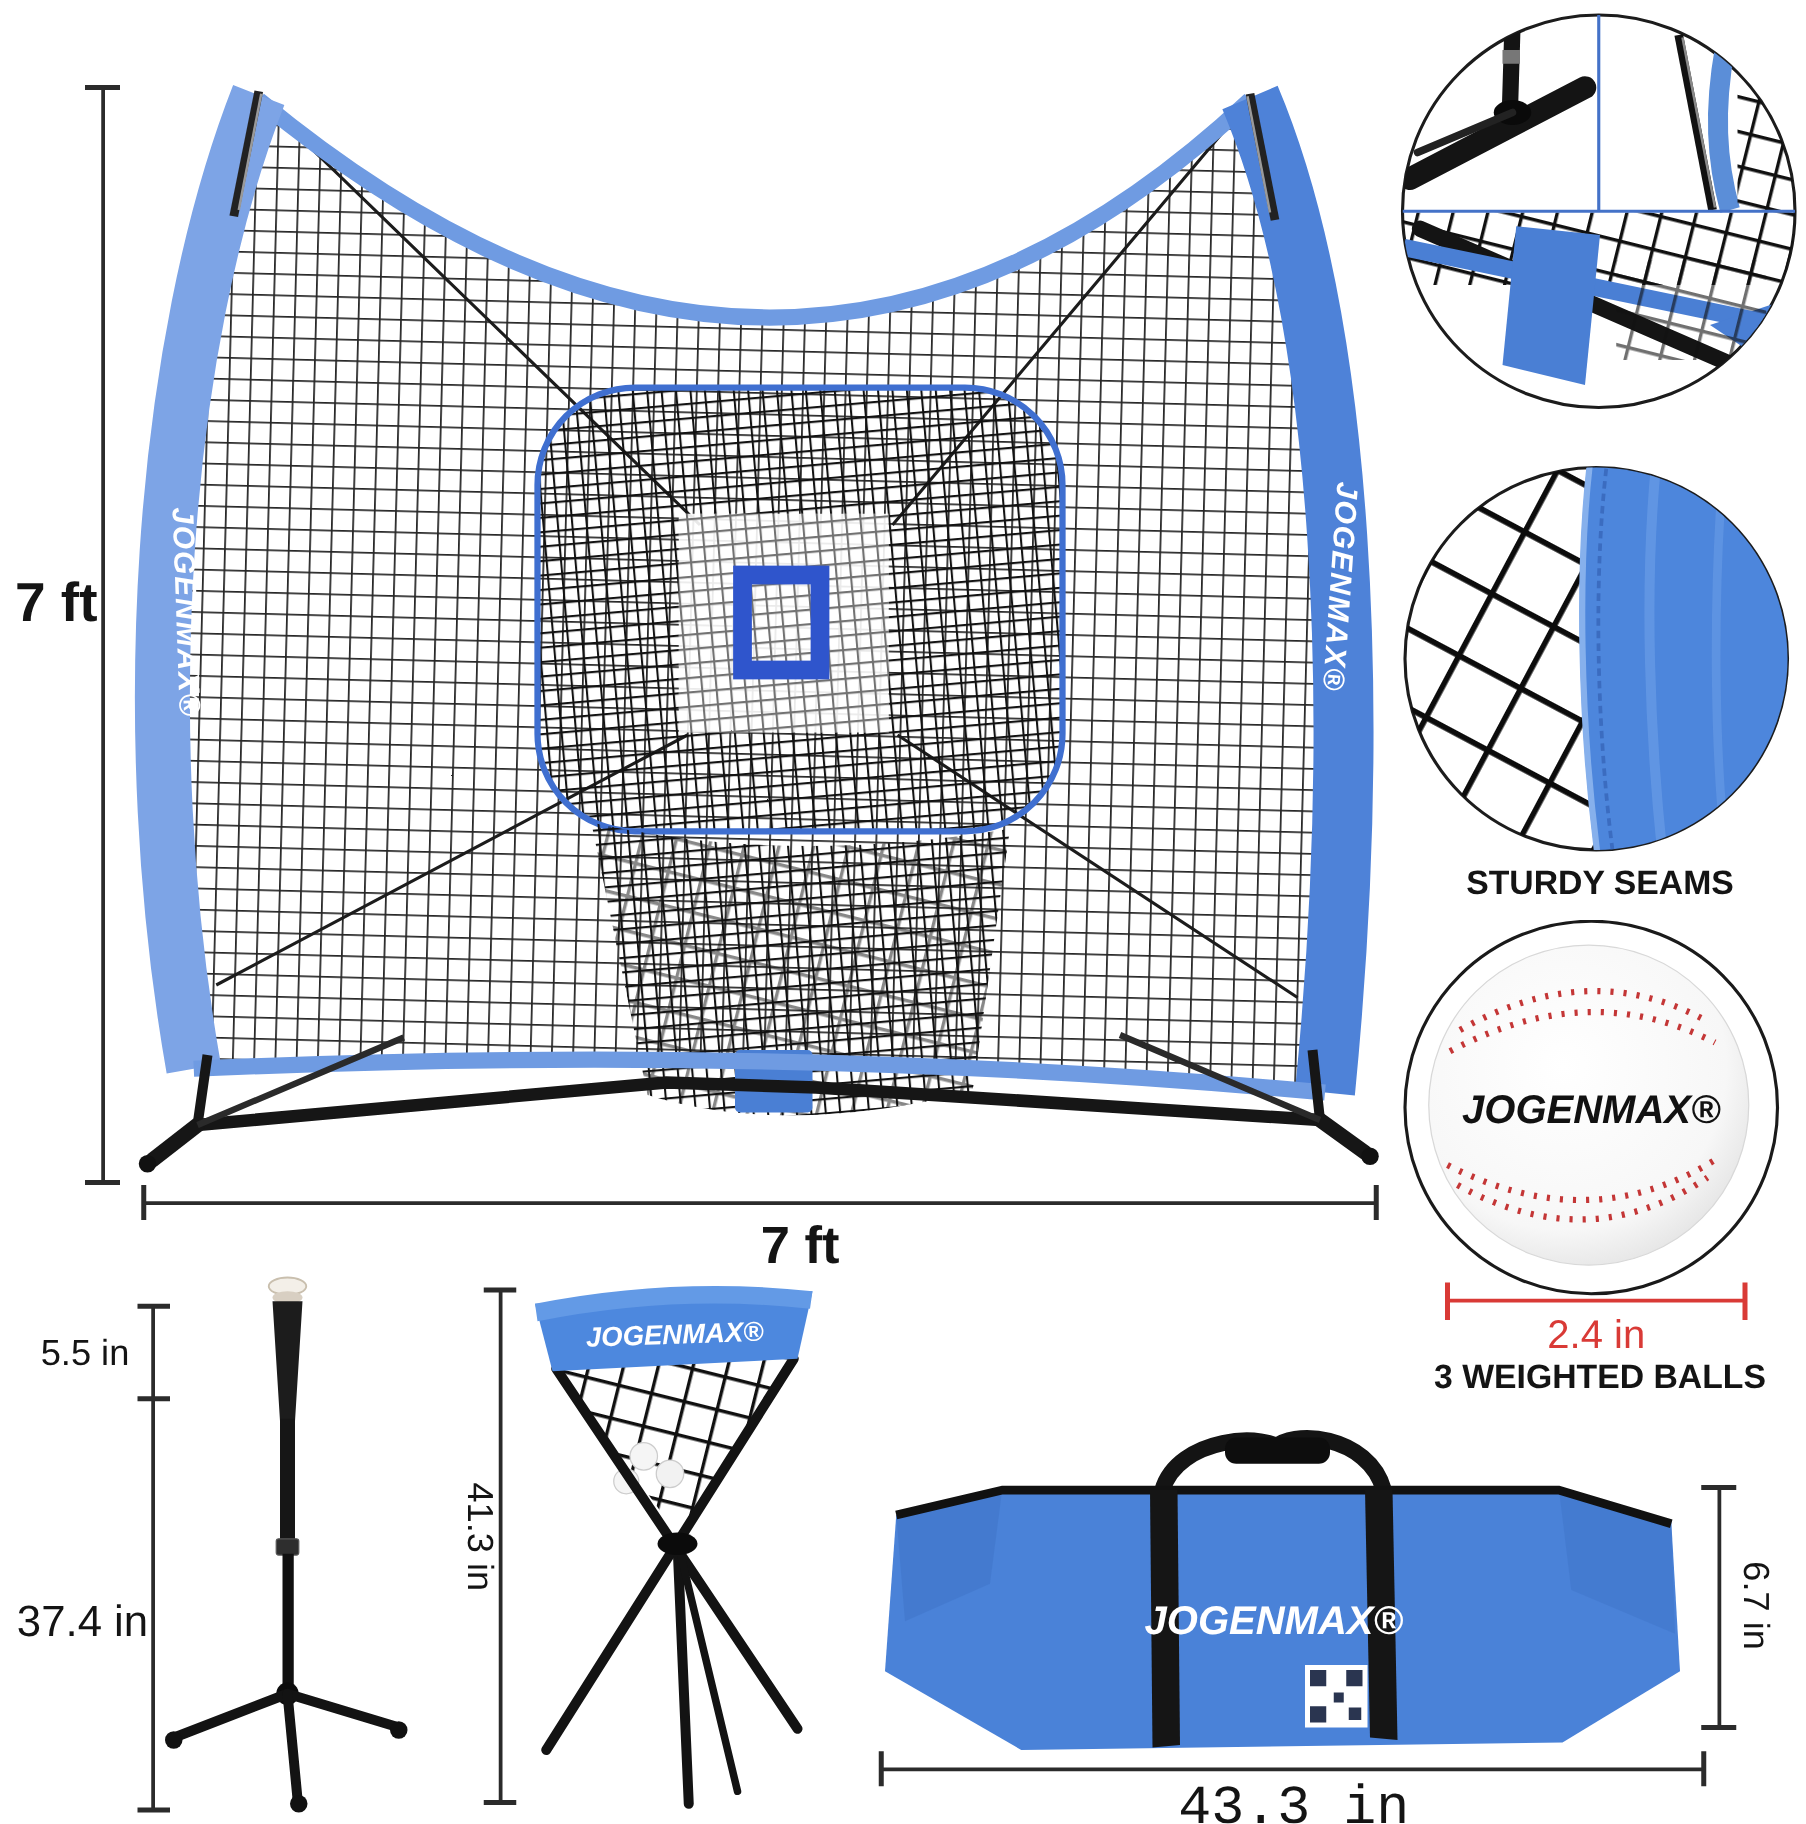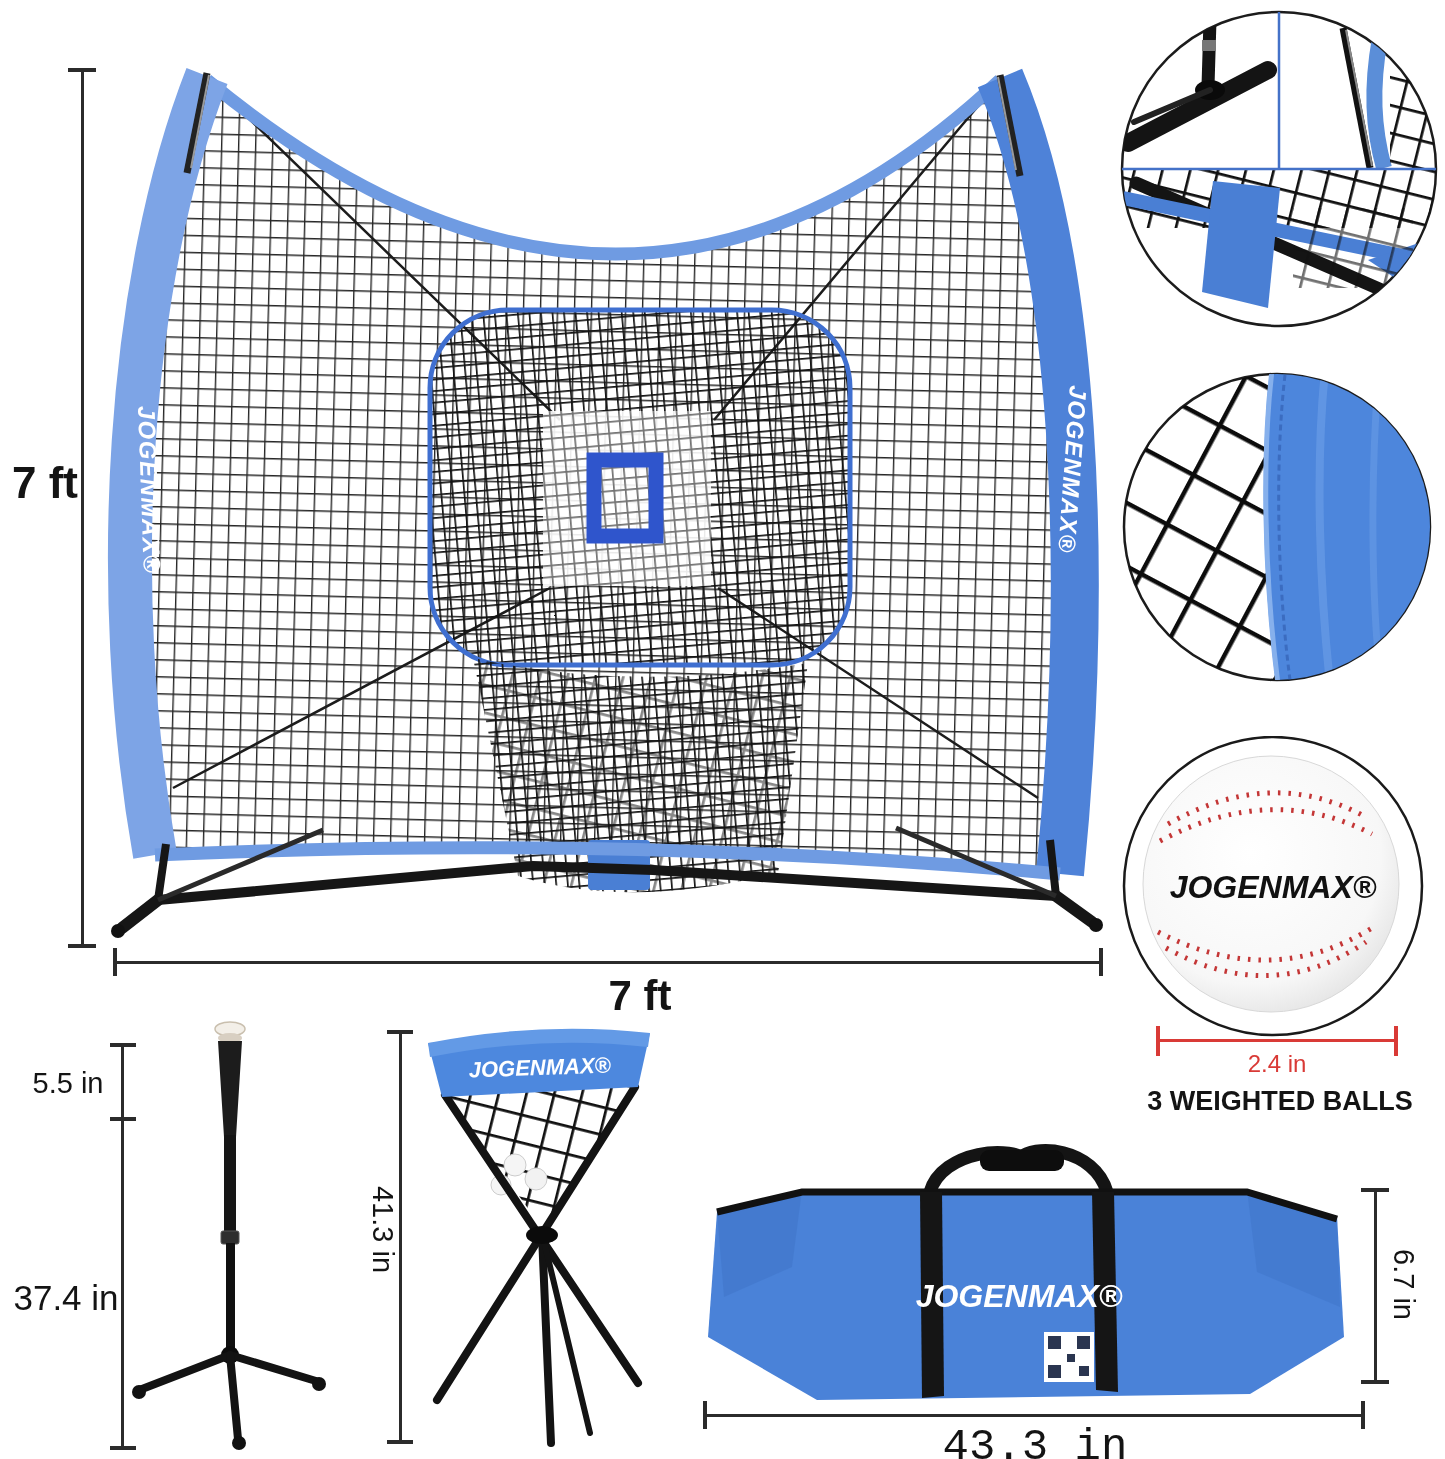--- a/index.html
+++ b/index.html
@@ -142,37 +142,38 @@
     <circle cx="157" cy="157" r="153" fill="#ffffff" stroke="#1c1c1c" stroke-width="2.5"></circle>
     <g clip-path="url(#c2)">
       <rect x="0" y="0" width="190" height="314" fill="url(#pbig)"></rect>
       <path d="M150,0 C140,85 142,205 156,314 L314,314 L314,0 Z" fill="#4d86dc"></path>
       <path d="M152,0 C142,85 144,205 158,314" stroke="#86b0ec" stroke-width="5" fill="none"></path>
       <path d="M165,5 C155,90 157,210 170,310" stroke="#3b6cc0" stroke-width="3" stroke-dasharray="6 4" fill="none"></path>
       <path d="M205,0 C195,100 200,220 210,314" stroke="#6ea0e8" stroke-width="8" opacity="0.6" fill="none"></path>
       <path d="M258,10 C250,120 252,230 260,306" stroke="#6ea0e8" stroke-width="7" opacity="0.5" fill="none"></path>
     </g>
   </svg>
+  <div class="lbl ctr b" style="left:1120px;top:692px;width:320px;font-size:27px;">STURDY SEAMS</div>
 
   <svg class="abs" style="left:1120px;top:736px;" width="306" height="306" viewBox="0 0 306 306">
     <circle cx="153" cy="150" r="149" fill="#ffffff" stroke="#1a1a1a" stroke-width="2.5"></circle>
     <circle cx="151" cy="148" r="128" fill="url(#gball)" stroke="#d8d8d8" stroke-width="1"></circle>
     <g stroke="#c43636" fill="none" stroke-width="5" stroke-dasharray="2.5 8">
       <path d="M40,105 Q151,46 252,98"></path>
       <path d="M48,88 Q151,30 244,80"></path>
       <path d="M38,196 Q151,254 252,192"></path>
       <path d="M46,212 Q151,270 246,206"></path>
     </g>
     <text x="153" y="162" text-anchor="middle" font-size="32" font-weight="bold" font-style="italic" fill="#111111">JOGENMAX®</text>
   </svg>
   <div>
     <div class="dim red" style="left:1157px;top:1039px;width:240px;height:3px;"></div>
     <div class="tick red" style="left:1156px;top:1026px;width:4px;height:30px;"></div>
     <div class="tick red" style="left:1394px;top:1026px;width:4px;height:30px;"></div>
-    <div class="lbl ctr red-t" style="left:1202px;top:1051px;width:150px;font-size:24px;">2.4 in</div>
+    <div class="lbl ctr red-t" style="left:1202px;top:1051px;width:150px;font-size:32px;">2.4 in</div>
   </div>
   <div class="lbl ctr b" style="left:1110px;top:1087px;width:340px;font-size:27px;">3 WEIGHTED BALLS</div>
 
   <svg class="abs" style="left:20px;top:1015px;" width="330" height="444" viewBox="0 0 330 444">
     <g>
       <ellipse cx="210" cy="14" rx="15" ry="7" fill="#f3efe8" stroke="#c9bfae" stroke-width="1.5"></ellipse>
       <ellipse cx="210" cy="23" rx="12" ry="5" fill="#d8cfc2"></ellipse>
       <path d="M198,26 L222,26 L216,122 L204,122 Z" fill="#1c1c1c"></path>
       <rect x="204" y="120" width="12" height="100" fill="#161616"></rect>
       <rect x="201" y="216" width="18" height="13" rx="2" fill="#2e2e2e" stroke="#555555"></rect>

